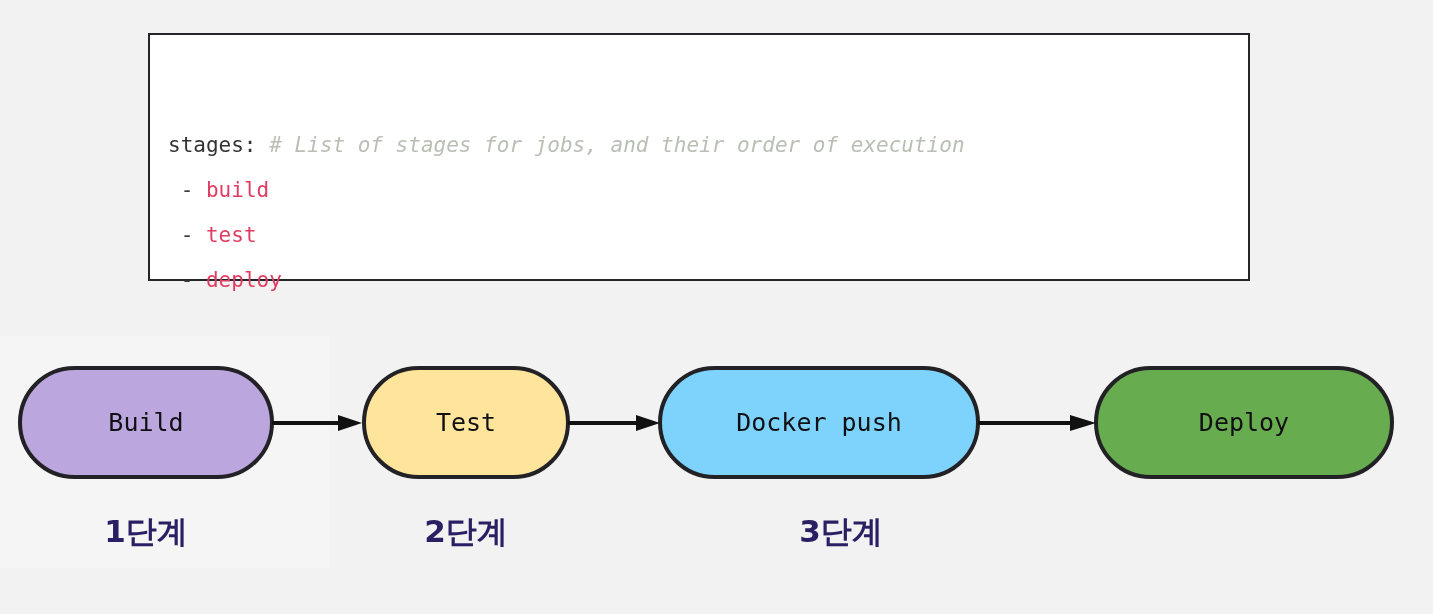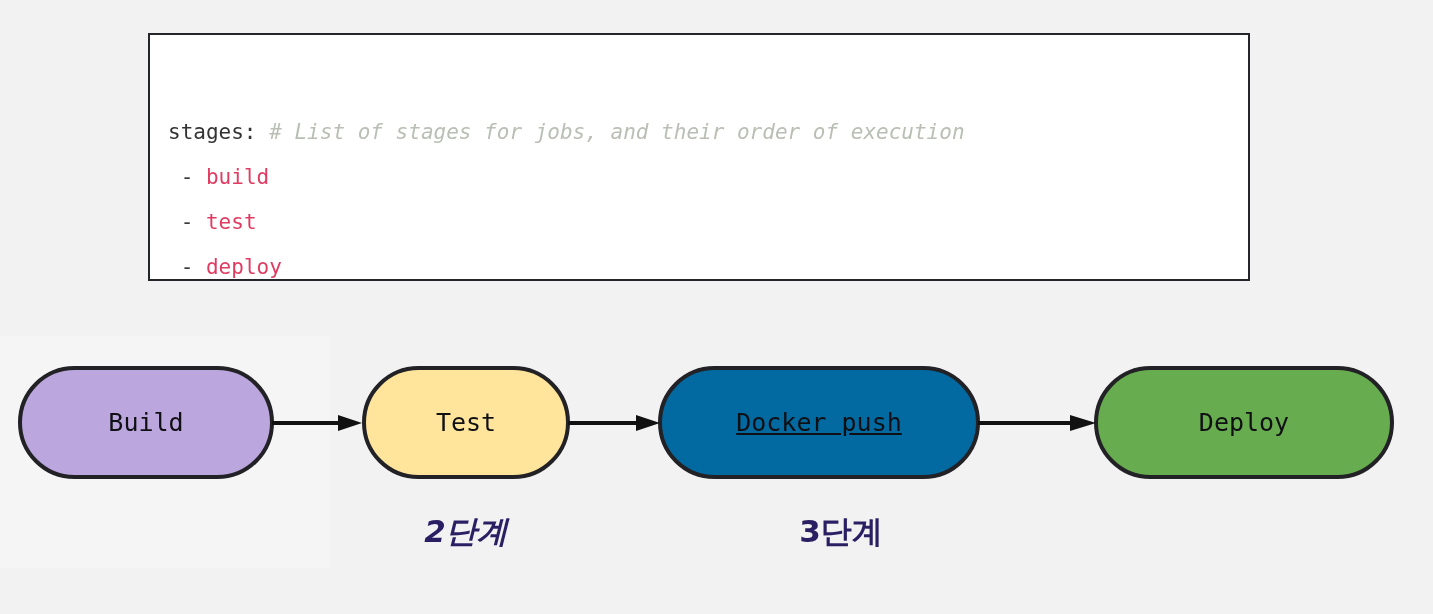--- a/index.html
+++ b/index.html
@@ -20,21 +20,21 @@
     position: absolute;
     left: 148px;
     top: 33px;
     width: 1102px;
     height: 248px;
     background: #ffffff;
     border: 2px solid #25262a;
     box-sizing: border-box;
   }
   .code-body {
-    padding: 30px 0 0 18px;
+    padding: 43px 0 0 18px;
     font-family: "DejaVu Sans Mono", "Liberation Mono", monospace;
     font-size: 21px;
     line-height: 45px;
     white-space: pre;
   }
   .tok-key   { color: #333333; }
   .tok-cmt   { color: #b9bfb4; font-style: italic; }
   .tok-dash  { color: #3b3b3b; }
   .tok-val   { color: #e03c62; }
 
@@ -64,21 +64,21 @@
     align-items: center;
     justify-content: center;
     font-family: "DejaVu Sans Mono", "Liberation Mono", monospace;
     font-size: 25px;
     color: #101014;
     top: 48px;
     height: 113px;
   }
   .node-build  { left: 18px;   width: 256px; background: #bba6dd; }
   .node-test   { left: 362px;  width: 208px; background: #ffe49b; }
-  .node-docker { left: 658px;  width: 322px; background: #0369a1; text-decoration: underline; }
+  .node-docker { left: 658px;  width: 322px; background: #7dd3fc; }
   .node-deploy { left: 1094px; width: 300px; background: #68ac50; }
 
   .connector {
     position: absolute;
     height: 20px;
     top: 95px;
     display: block;
   }
   .conn-1 { left: 272px; width: 90px; }
   .conn-2 { left: 568px; width: 92px; }
@@ -87,21 +87,21 @@
   .step-label {
     position: absolute;
     top: 193px;
     font-family: "DejaVu Sans", sans-serif;
     font-size: 31px;
     font-weight: bold;
     color: #2a1f63;
     text-align: center;
   }
   .lbl-1 { left: 18px;   width: 256px; }
-  .lbl-2 { left: 362px;  width: 208px; font-style: italic; }
+  .lbl-2 { left: 362px;  width: 208px; }
   .lbl-3 { left: 680px;  width: 322px; }
   .lbl-4 { left: 1094px; width: 300px; }
 </style>
 </head>
 <body>
 
 <div class="code-card">
   <div class="code-body">
 <span class="tok-key">stages:</span><span> </span><span class="tok-cmt"># List of stages for jobs, and their order of execution</span>
 <span> </span><span class="tok-dash">-</span><span> </span><span class="tok-val">build</span>
@@ -133,16 +133,17 @@
   </svg>
   <svg class="connector conn-2" viewBox="0 0 92 20" preserveAspectRatio="none">
     <line x1="0" y1="10" x2="72" y2="10" stroke="#111111" stroke-width="4"></line>
     <polygon points="68,2 92,10 68,18" fill="#111111"></polygon>
   </svg>
   <svg class="connector conn-3" viewBox="0 0 118 20" preserveAspectRatio="none">
     <line x1="0" y1="10" x2="96" y2="10" stroke="#111111" stroke-width="4"></line>
     <polygon points="92,2 118,10 92,18" fill="#111111"></polygon>
   </svg>
 
+  <div class="step-label lbl-1">1단계</div>
   <div class="step-label lbl-2">2단계</div>
   <div class="step-label lbl-3">3단계</div>
 
 </div>
 
 </body></html>

